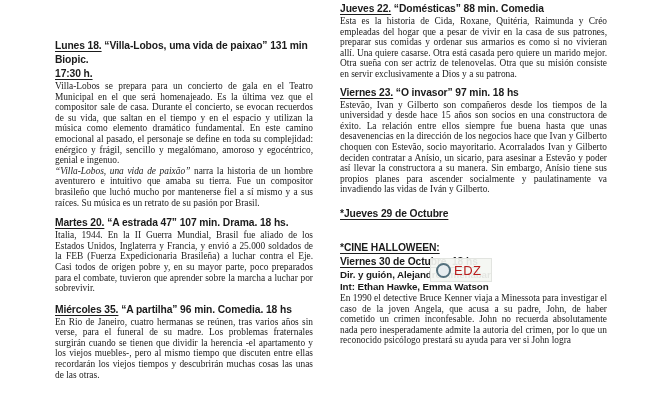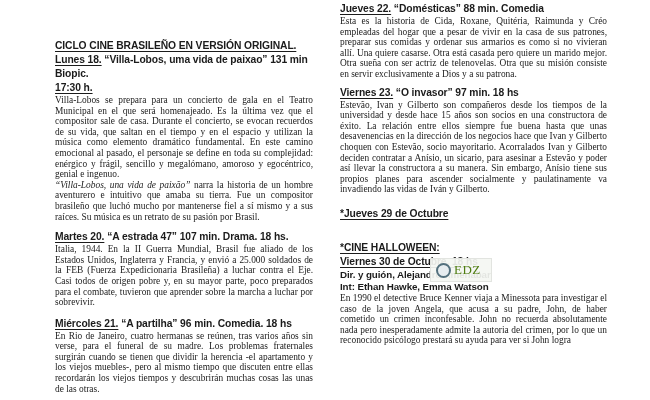--- a/index.html
+++ b/index.html
@@ -55,41 +55,40 @@
     display:flex; align-items:center; gap:3px;
     padding-left:5px; box-sizing:border-box;
     z-index:3;
   }
   .wm-circle {
     width:11px; height:11px; border-radius:50%;
     border:2px solid #53707d; background:#e7edf0;
     display:inline-block; flex:0 0 auto;
   }
   .wm-text {
-    font-family:Liberation Serif, serif;
-    font-size:13px; color:#4d7c0f; letter-spacing:0.5px;
+    font-family:Liberation Sans, sans-serif;
+    font-size:13px; color:#b91c1c; letter-spacing:0.5px;
   }
 </style>
 </head>
 <body>
 
 <div class="page">
 
   <div class="col col-left">
-    <div class="h2 u">CICLO CINE BRASILEÑO EN VERSIÓN ORIGINAL.</div>
 
     <div class="h2"><span class="u">Lunes 18.</span><span> “Villa-Lobos, uma vida de paixao” 131 min  Biopic.</span></div>
     <div class="h2"><span class="u">17:30 h.</span></div>
     <p class="body">Villa-Lobos se prepara para un concierto de gala en el Teatro Municipal en el que será homenajeado. Es la última vez que el compositor sale de casa. Durante el concierto, se evocan recuerdos de su vida, que saltan en el tiempo y en el espacio y utilizan la música como elemento dramático fundamental. En este camino emocional al pasado, el personaje se define en toda su complejidad: enérgico y frágil, sencillo y megalómano, amoroso y egocéntrico, genial e ingenuo.</p>
     <p class="body"><span class="it">“Villa-Lobos, una vida de paixão”</span><span> narra la historia de un hombre aventurero e intuitivo que amaba su tierra. Fue un compositor brasileño que luchó mucho por mantenerse fiel a sí mismo y a sus raíces. Su música es un retrato de su pasión por Brasil.</span></p>
 
     <div class="h2 mt8"><span class="u">Martes 20.</span><span> “A estrada 47” 107 min. Drama. 18 hs.</span></div>
     <p class="body">Italia, 1944. En la II Guerra Mundial, Brasil fue aliado de los Estados Unidos, Inglaterra y Francia, y envió a 25.000 soldados de la FEB (Fuerza Expedicionaria Brasileña) a luchar contra el Eje. Casi todos de origen pobre y, en su mayor parte, poco preparados para el combate, tuvieron que aprender sobre la marcha a luchar por sobrevivir.</p>
 
-    <div class="h2 mt9"><span class="u">Miércoles 21.</span><span> “A partilha” 96 min. Comedia. 18 hs</span></div>
+    <div class="h2 mt9"><span class="u">Miércoles 35.</span><span> “A partilha” 96 min. Comedia. 18 hs</span></div>
     <p class="body">En Rio de Janeiro, cuatro hermanas se reúnen, tras varios años sin verse, para el funeral de su madre. Los problemas fraternales surgirán cuando se tienen que dividir la herencia -el apartamento y los viejos muebles-, pero al mismo tiempo que discuten entre ellas recordarán los viejos tiempos y descubrirán muchas cosas las unas de las otras.</p>
   </div>
 
   <div class="col col-right">
     <div class="h2"><span class="u">Jueves 22.</span><span> “Domésticas” 88 min. Comedia</span></div>
     <p class="body">Esta es la historia de Cida, Roxane, Quitéria, Raimunda y Créo empleadas del hogar que a pesar de vivir en la casa de sus patrones, preparar sus comidas y ordenar sus armarios es como si no vivieran allí. Una quiere casarse. Otra está casada pero quiere un marido mejor. Otra sueña con ser actriz de telenovelas. Otra que su misión consiste en servir exclusivamente a Dios y a su patrona.</p>
 
     <div class="h2 mt6"><span class="u">Viernes 23.</span><span> “O invasor” 97 min. 18 hs</span></div>
     <p class="body">Estevão, Ivan y Gilberto son compañeros desde los tiempos de la universidad y desde hace 15 años son socios en una constructora de éxito. La relación entre ellos siempre fue buena hasta que unas desavenencias en la dirección de los negocios hace que Ivan y Gilberto choquen con Estevão, socio mayoritario. Acorralados Ivan y Gilberto deciden contratar a Anísio, un sicario, para asesinar a Estevão y poder así llevar la constructora a su manera. Sin embargo, Anísio tiene sus propios planes para ascender socialmente y paulatinamente va invadiendo las vidas de Iván y Gilberto.</p>
 

